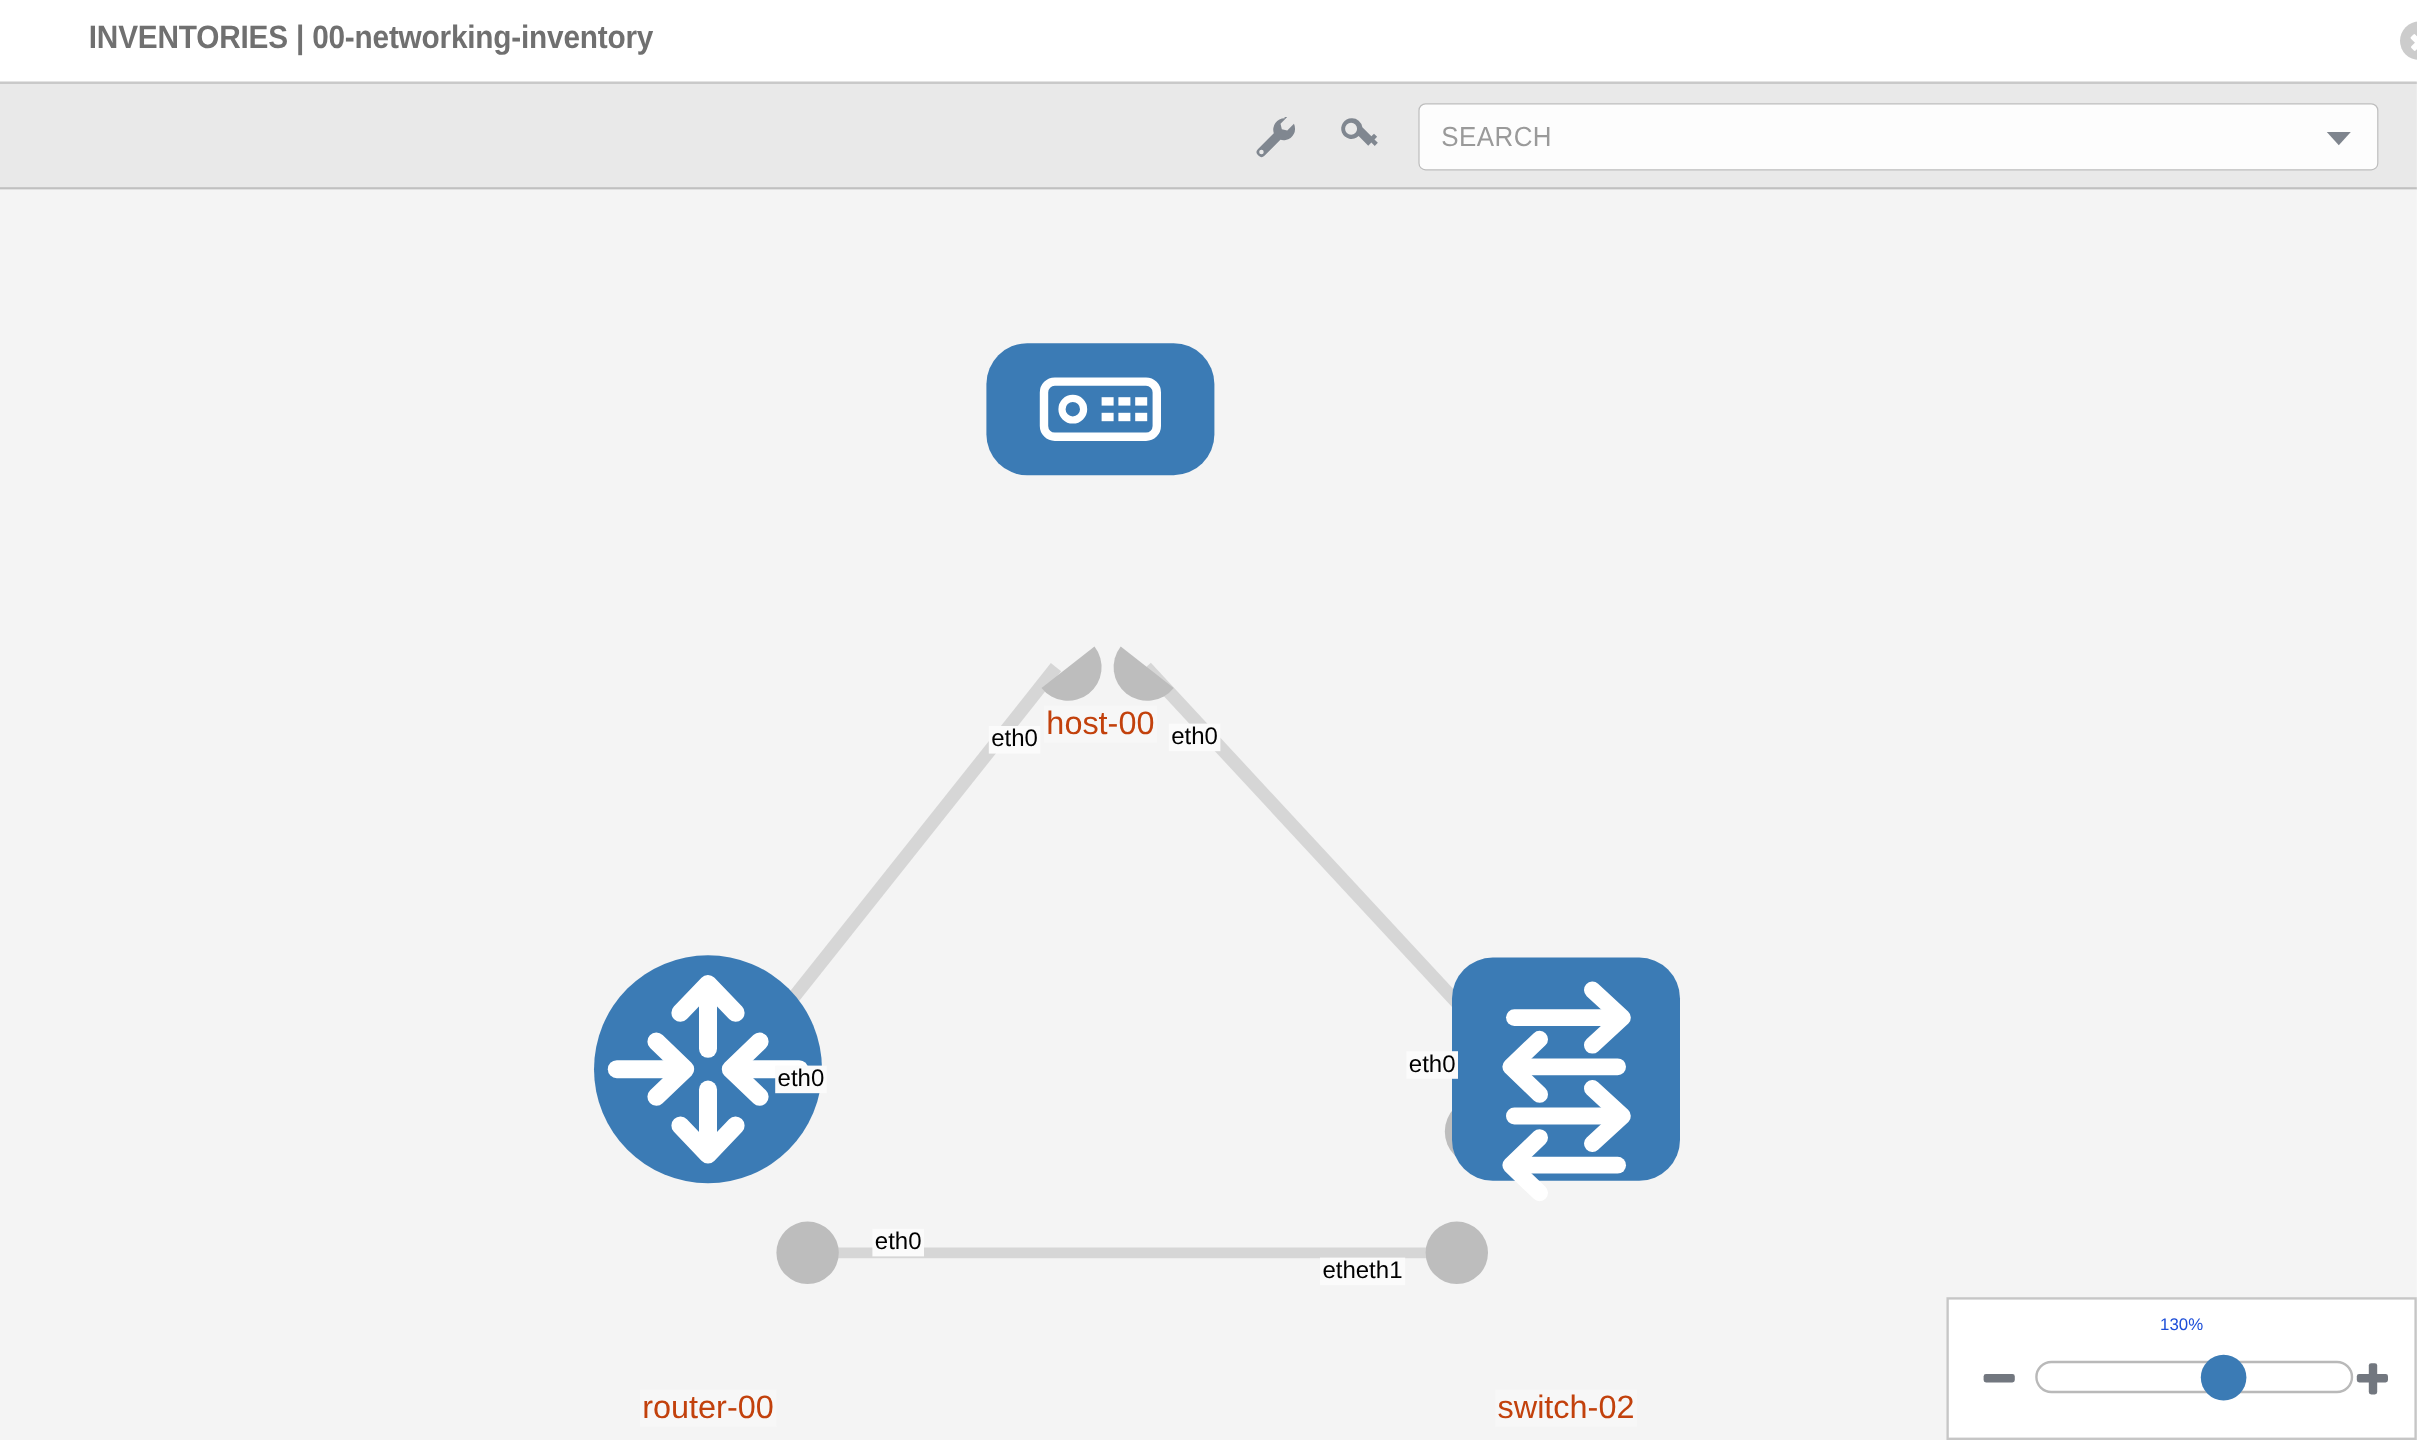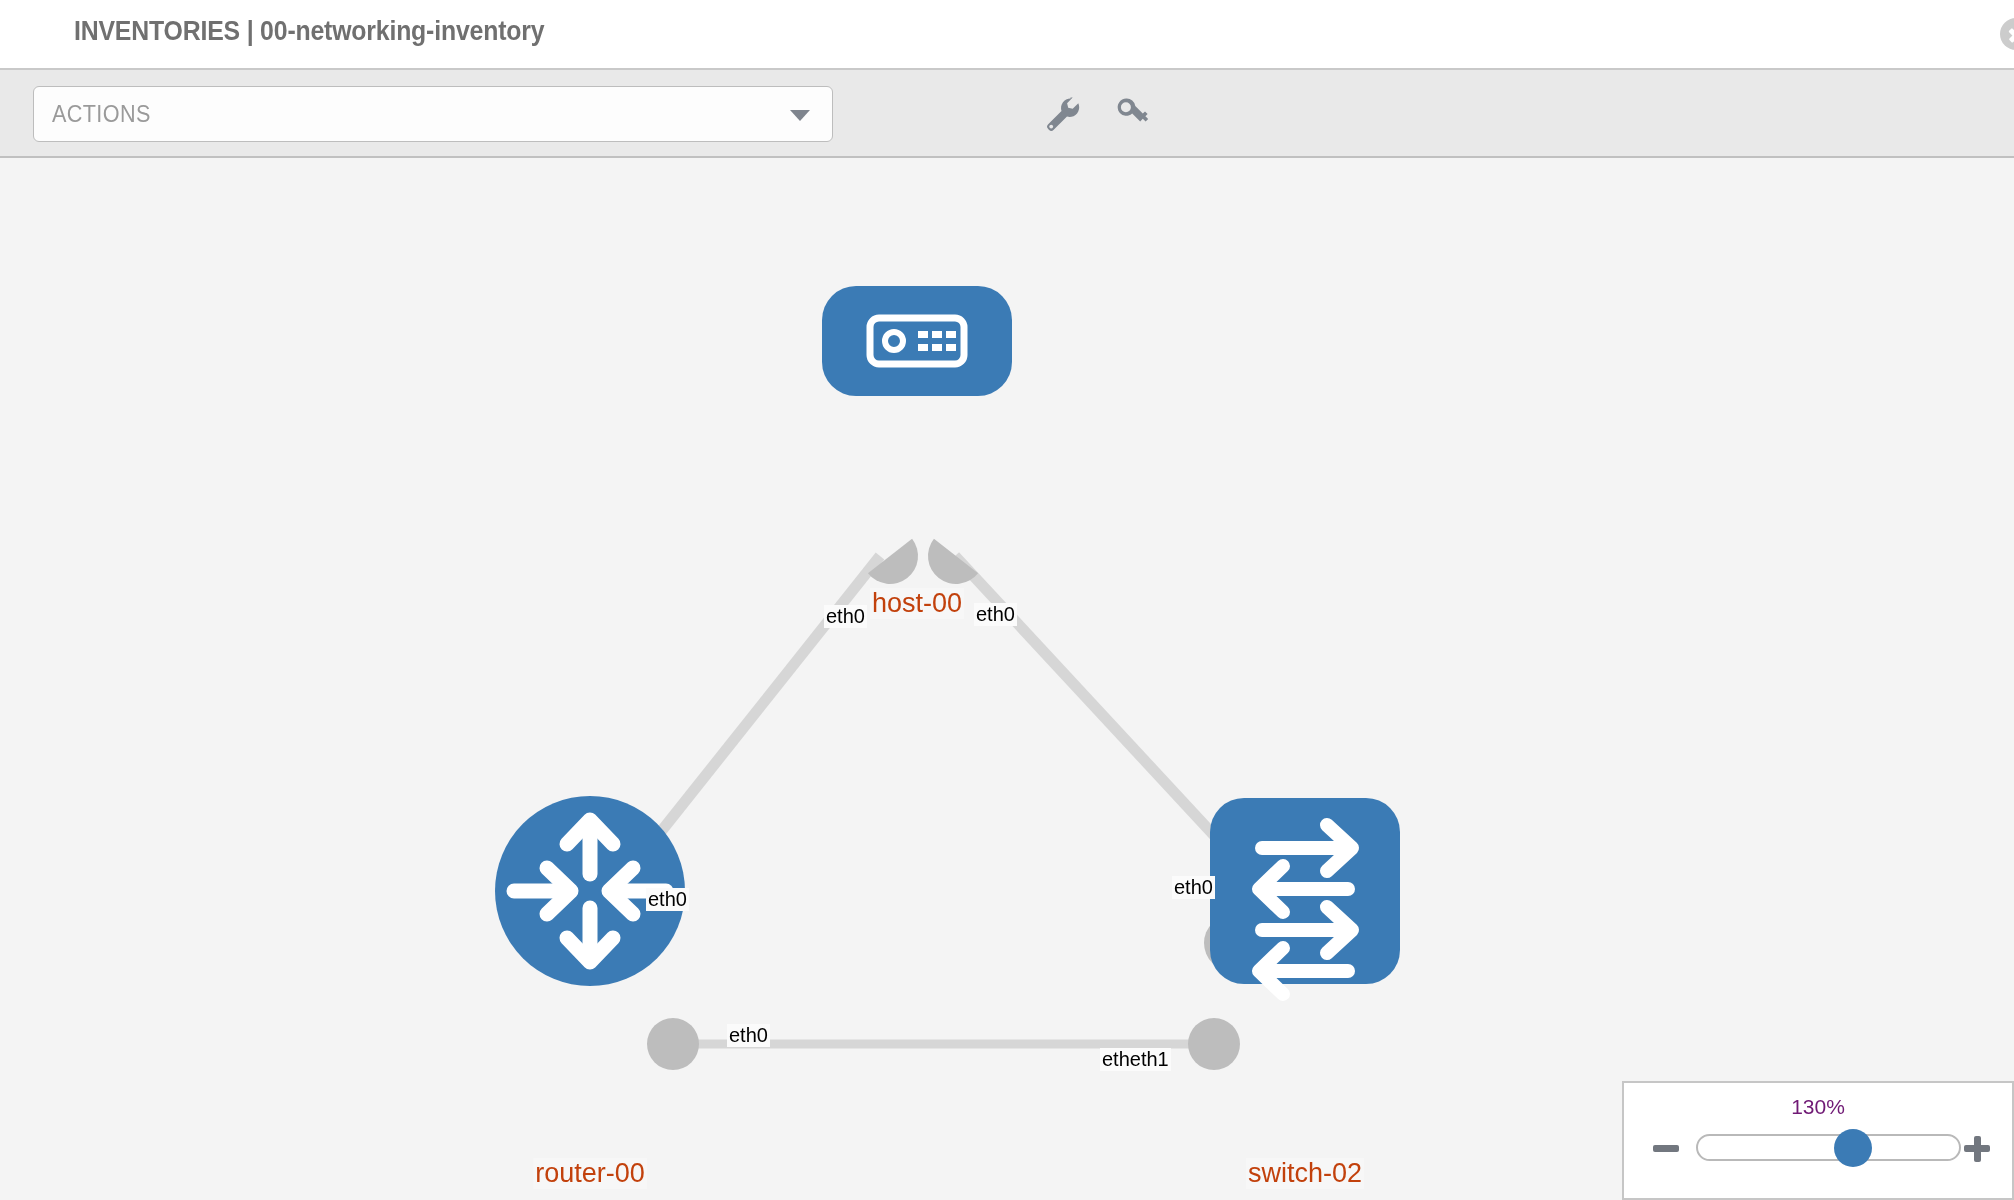--- a/index.html
+++ b/index.html
@@ -164,22 +164,22 @@
     height: 119px;
     background: #ffffff;
     border: 2px solid #c6c6c6;
     box-sizing: border-box;
   }
   .zoom-pct {
     position: absolute;
     top: 12px;
     left: 0; right: 0;
     text-align: center;
-    font-size: 21px;
-    color: #701a75;
+    font-size: 14px;
+    color: #1d4ed8;
   }
   .zoom-minus, .zoom-plus {
     position: absolute;
     top: 50px;
     width: 30px;
     height: 30px;
     cursor: pointer;
   }
   .zoom-minus { left: 27px; }
   .zoom-plus  { right: 20px; }
@@ -224,38 +224,38 @@
 </head>
 <body>
 
 <div class="header">
   <div class="page-title">INVENTORIES | 00-networking-inventory</div>
   <div class="close-btn"></div>
 </div>
 
 <div class="toolbar">
 
-  <div class="select-box" id="actions-select">
-    <span class="sel-label">ACTIONS</span>
-    <span class="caret"></span>
-  </div>
 
   <div class="tool-icon" id="wrench-icon">
     <svg viewBox="0 0 44 44" aria-hidden="true">
       <path d="M30.5 6.5a9.5 9.5 0 0 0-9.0 12.5L8.2 32.3a3.4 3.4 0 0 0 0 4.8l0.7 0.7a3.4 3.4 0 0 0 4.8 0L27 24.5a9.5 9.5 0 0 0 12.2-9.3 9.6 9.6 0 0 0-0.9-4.0l-5.6 5.6-4.5-1.1-1.1-4.5 5.6-5.6a9.6 9.6 0 0 0-2.2-0.1z" fill="#808790"></path>
       <circle cx="11.2" cy="34.6" r="1.9" fill="#e9e9e9"></circle>
     </svg>
   </div>
 
   <div class="tool-icon" id="key-icon">
     <svg viewBox="0 0 44 44" aria-hidden="true">
       <path d="M18.2 6.6a8.6 8.6 0 1 0 6.0 14.8l8.0 8.0 2.6-2.6 2.8 2.8 2.6-2.6-2.8-2.8 2.2-2.2-2.6-2.6-2.2 2.2-7.5-7.5A8.6 8.6 0 0 0 18.2 6.6zm-0.3 3.6a5.0 5.0 0 1 1 0 10.0 5.0 5.0 0 0 1 0-10.0z" fill="#808790"></path>
     </svg>
   </div>
 
+  <div class="select-box" id="search-select">
+    <span class="sel-label">SEARCH</span>
+    <span class="caret"></span>
+  </div>
 
 </div>
 
 <div class="canvas">
 
   <svg class="topology-svg" viewBox="0 0 2014 1042">
 
     <g stroke="#d6d6d6" stroke-width="11" fill="none">
       <line x1="880" y1="398" x2="640" y2="700"></line>
     </g>

